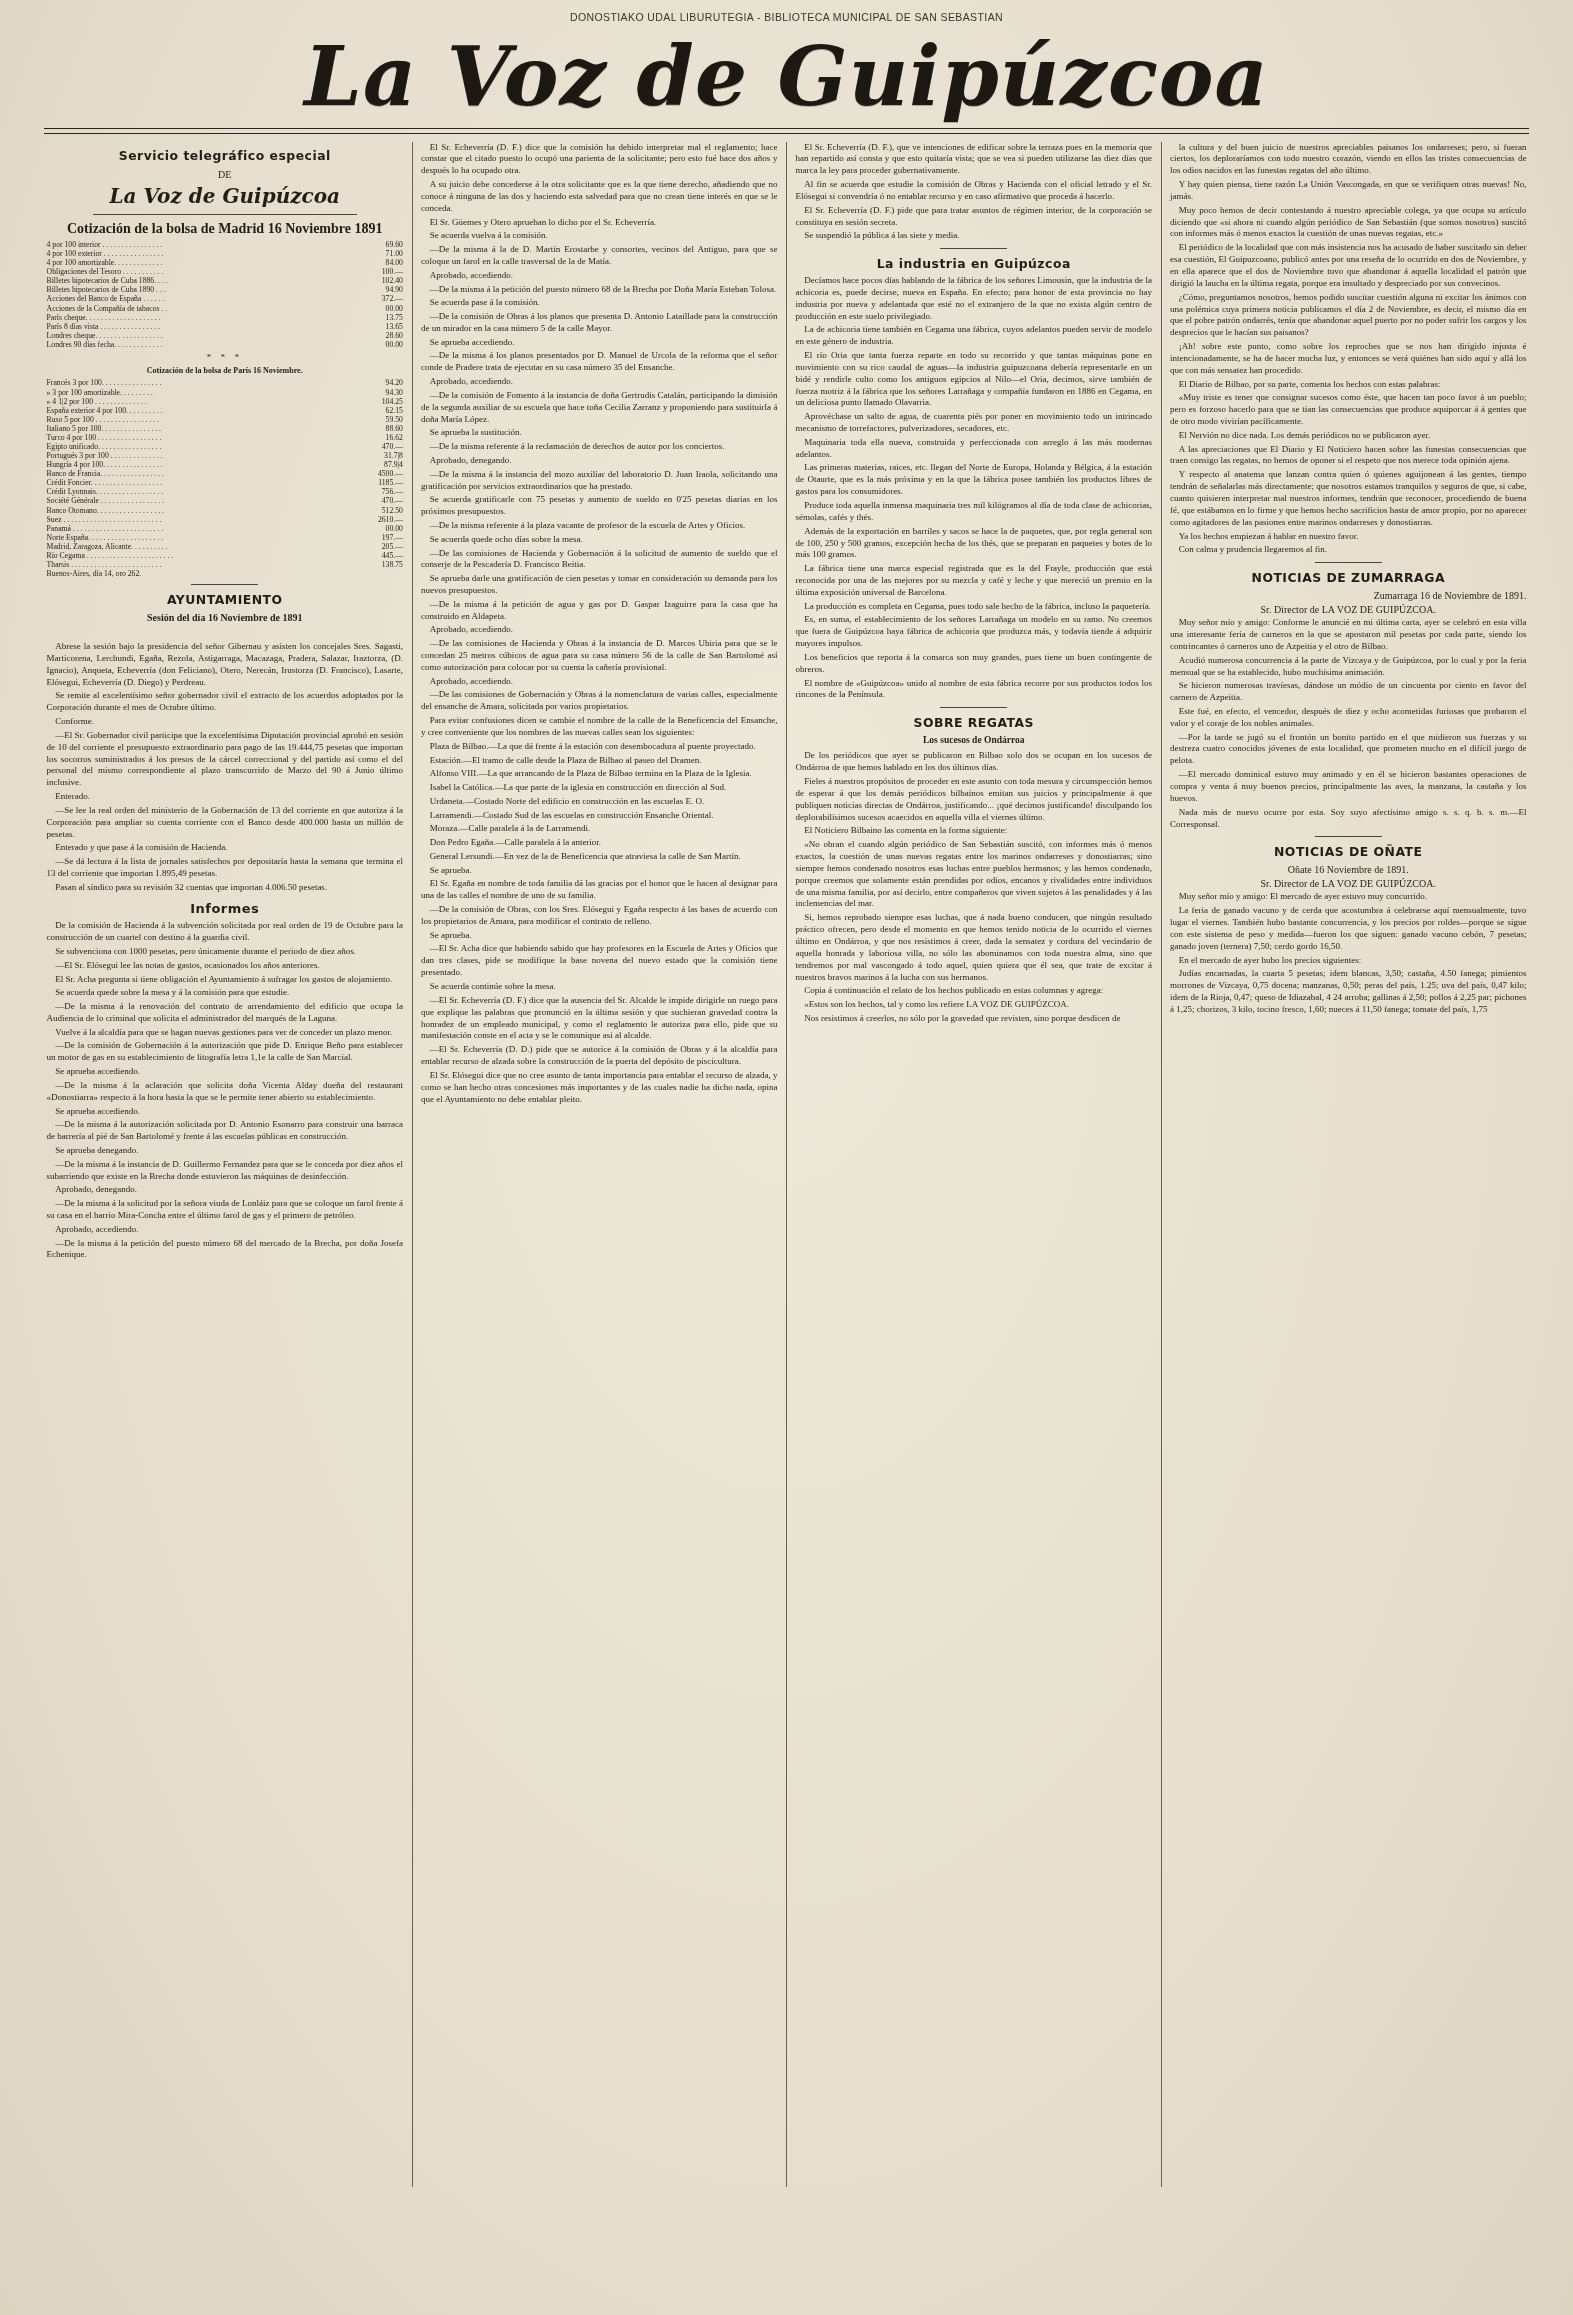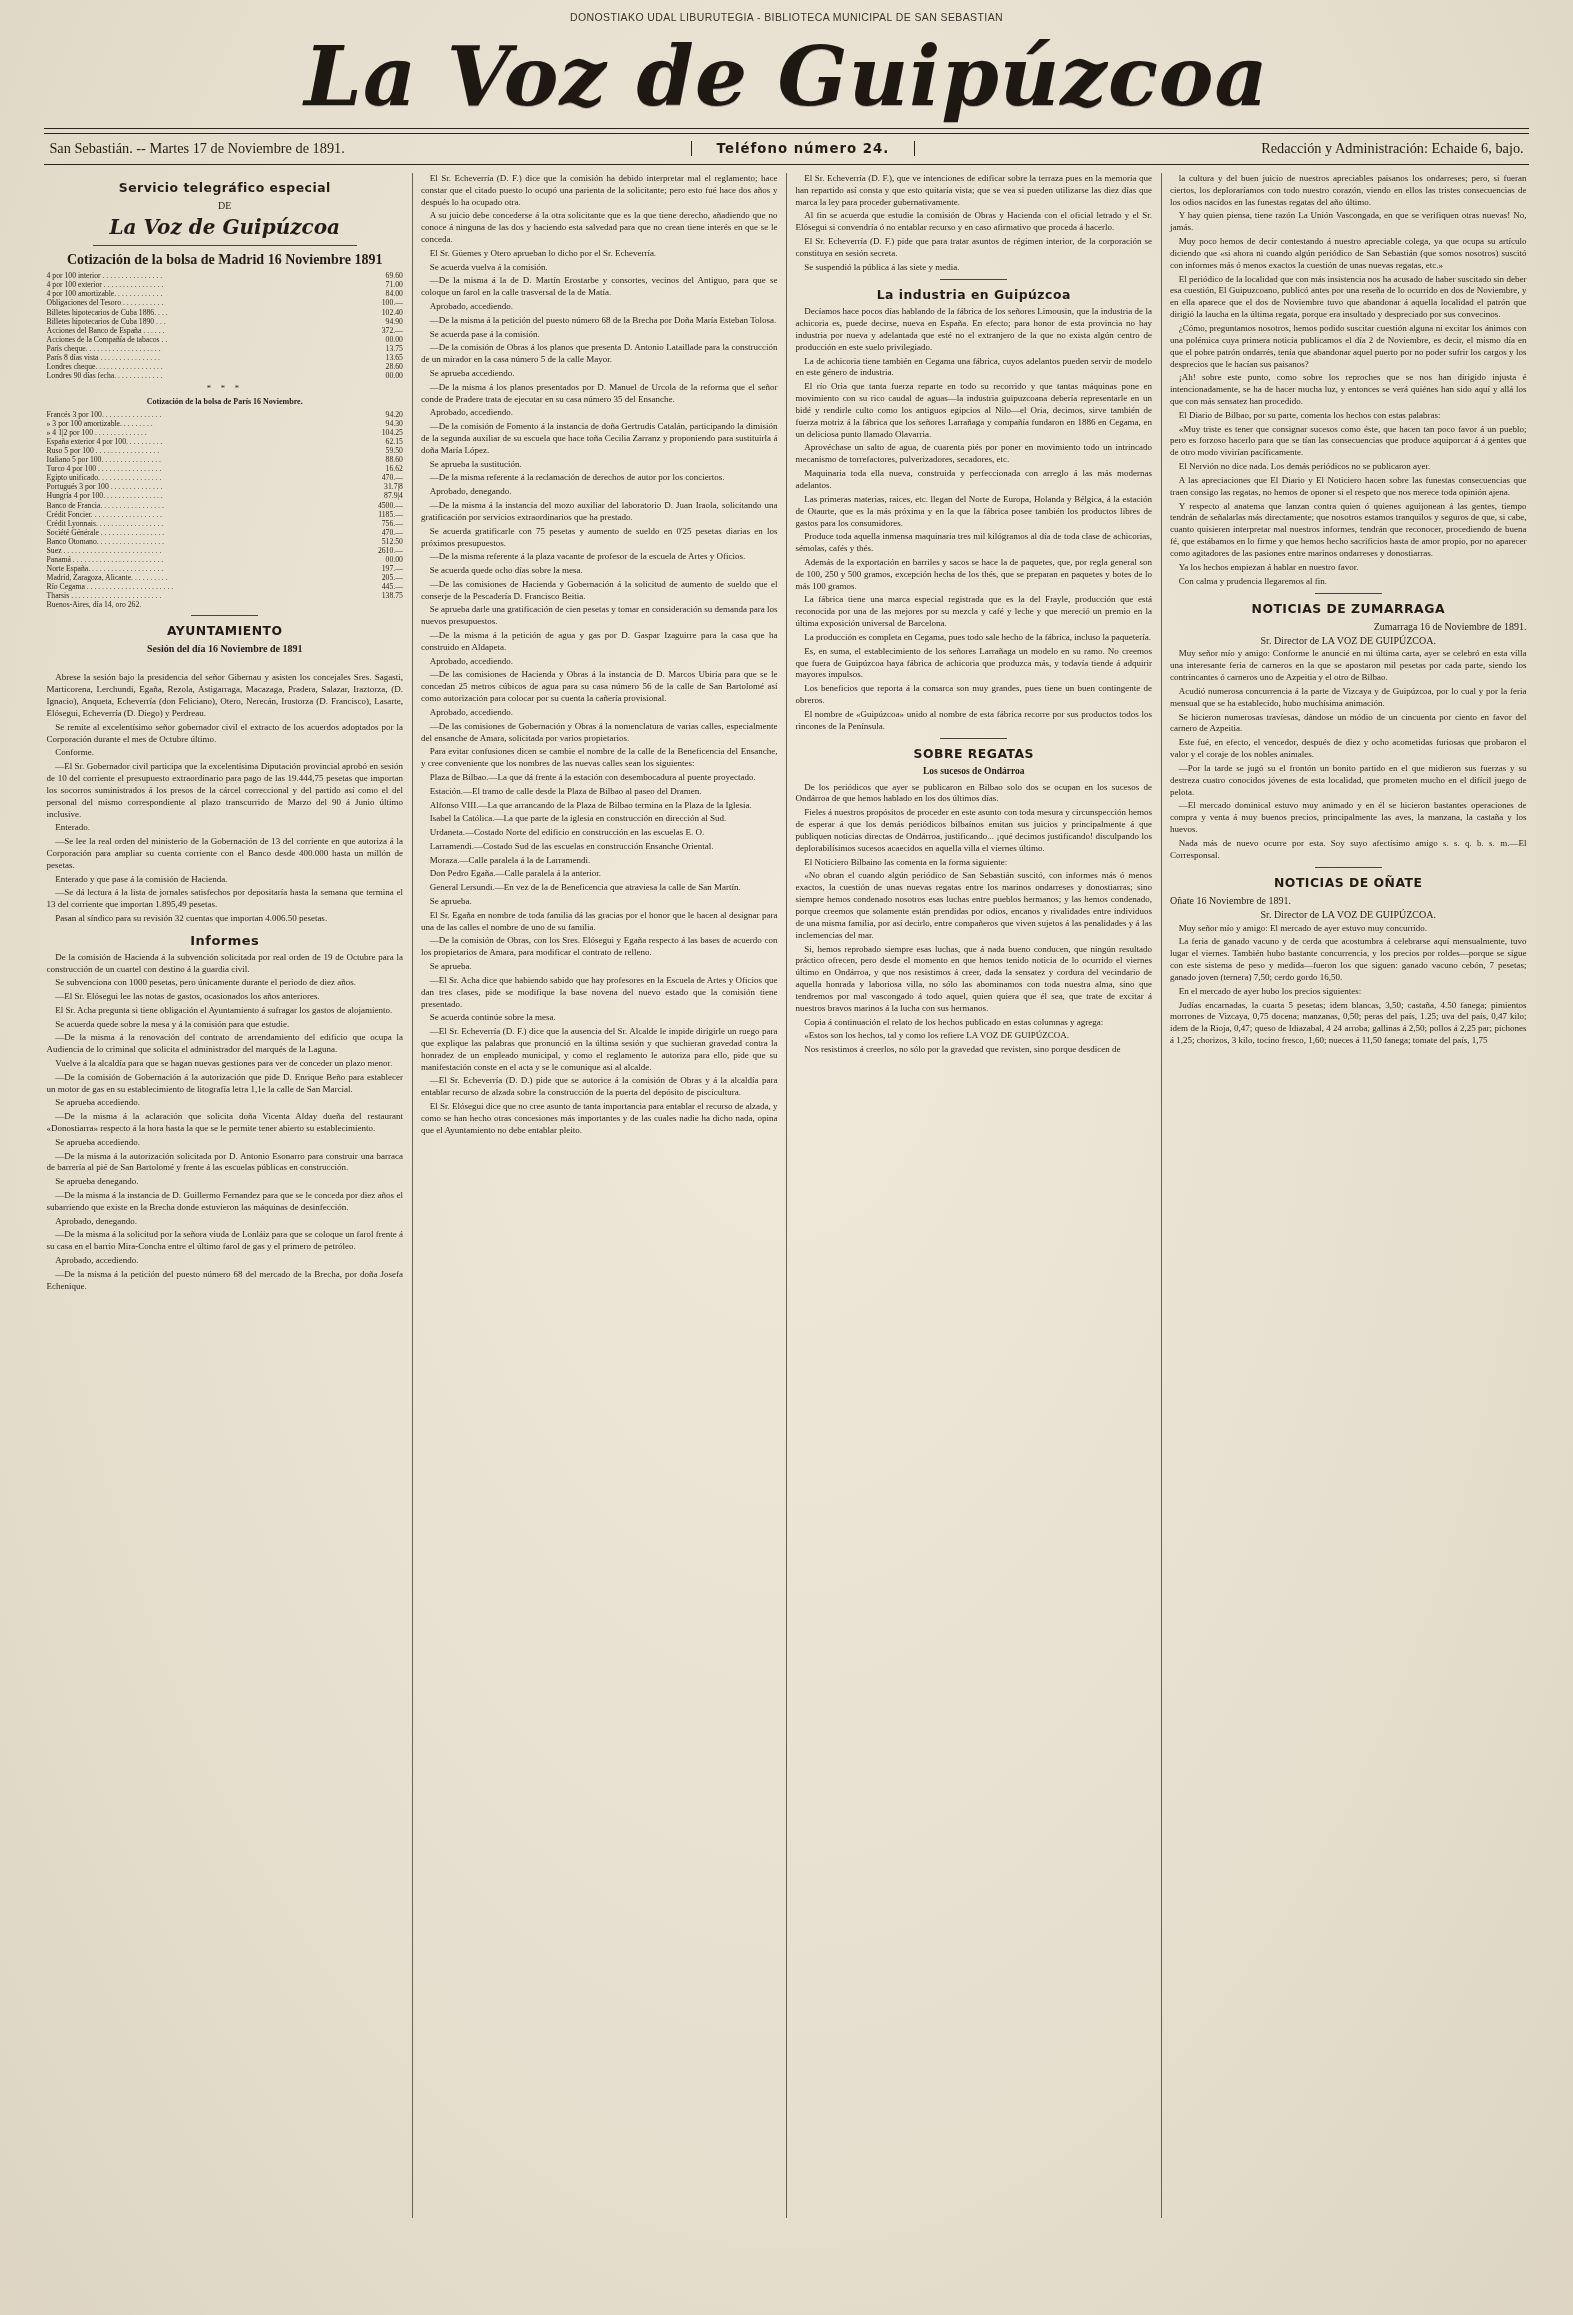--- a/index.html
+++ b/index.html
@@ -122,25 +122,20 @@
 <div class="page">
   <div class="library-strip">
     <span>DONOSTIAKO UDAL LIBURUTEGIA - BIBLIOTECA MUNICIPAL DE SAN SEBASTIAN</span>
   </div>
 
   <div class="sheet">
 
     <div class="masthead">
       <div class="masthead-title">La Voz de Guipúzcoa</div>
       <div class="rule"></div>
-      <div class="headbar">
-        <span>San Sebastián. -- Martes 17 de Noviembre de 1891.</span>
-        <span class="mid">Teléfono número 24.</span>
-        <span>Redacción y Administración: Echaide 6, bajo.</span>
-      </div>
     </div>
 
     <div class="columns">
 
       <div class="col">
         <div class="sec-title">Servicio telegráfico especial</div>
         <div class="tiny-center">DE</div>
         <div class="script-title">La Voz de Guipúzcoa</div>
         <hr class="hr-orn">
 
@@ -447,21 +442,21 @@
             <p>Muy señor mío y amigo: Conforme le anuncié en mi última carta, ayer se celebró en esta villa una interesante feria de carneros en la que se apostaron mil pesetas por cada parte, siendo los contrincantes ó carneros uno de Azpeitia y el otro de Bilbao.</p>
             <p>Acudió numerosa concurrencia á la parte de Vizcaya y de Guipúzcoa, por lo cual y por la feria mensual que se ha establecido, hubo muchísima animación.</p>
             <p>Se hicieron numerosas travíesas, dándose un módio de un cincuenta por ciento en favor del carnero de Azpeitia.</p>
             <p>Este fué, en efecto, el vencedor, después de diez y ocho acometidas furiosas que probaron el valor y el coraje de los nobles animales.</p>
             <p>—Por la tarde se jugó su el frontón un bonito partido en el que midieron sus fuerzas y su destreza cuatro conocidos jóvenes de esta localidad, que prometen mucho en el difícil juego de pelota.</p>
             <p>—El mercado dominical estuvo muy animado y en él se hicieron bastantes operaciones de compra y venta á muy buenos precios, principalmente las aves, la manzana, la castaña y los huevos.</p>
             <p>Nada más de nuevo ocurre por esta. Soy suyo afectísimo amigo s. s. q. b. s. m.—El Corresponsal.</p>
           </div>
         <hr class="sep-short">
         <div class="sec-title">NOTICIAS DE OÑATE</div>
-        <div class="tiny-center" style="text-align:left;">Oñate 16 Noviembre de 1891.</div>
+        <div class="tiny-center" style="text-align:center;">Oñate 16 Noviembre de 1891.</div>
         <div class="tiny-center" style="text-align:center;">Sr. Director de LA VOZ DE GUIPÚZCOA.</div>
         <div>
             <p>Muy señor mío y amigo: El mercado de ayer estuvo muy concurrido.</p>
             <p>La feria de ganado vacuno y de cerda que acostumbra á celebrarse aquí mensualmente, tuvo lugar el viernes. También hubo bastante concurrencia, y los precios por roldes—porque se sigue con este sistema de peso y medida—fueron los que siguen: ganado vacuno cebón, 7 pesetas; ganado joven (ternera) 7,50; cerdo gordo 16,50.</p>
             <p>En el mercado de ayer hubo los precios siguientes:</p>
             <p>Judías encarnadas, la cuarta 5 pesetas; idem blancas, 3,50; castaña, 4.50 fanega; pimientos morrones de Vizcaya, 0,75 docena; manzanas, 0,50; peras del país, 1.25; uva del país, 0,47 kilo; idem de la Rioja, 0,47; queso de Idiazabal, 4 24 arroba; gallinas á 2,50; pollos á 2,25 par; pichones á 1,25; chorizos, 3 kilo, tocino fresco, 1,60; nueces á 11,50 fanega; tomate del país, 1,75</p>
           </div>
       </div>
 
     </div>

